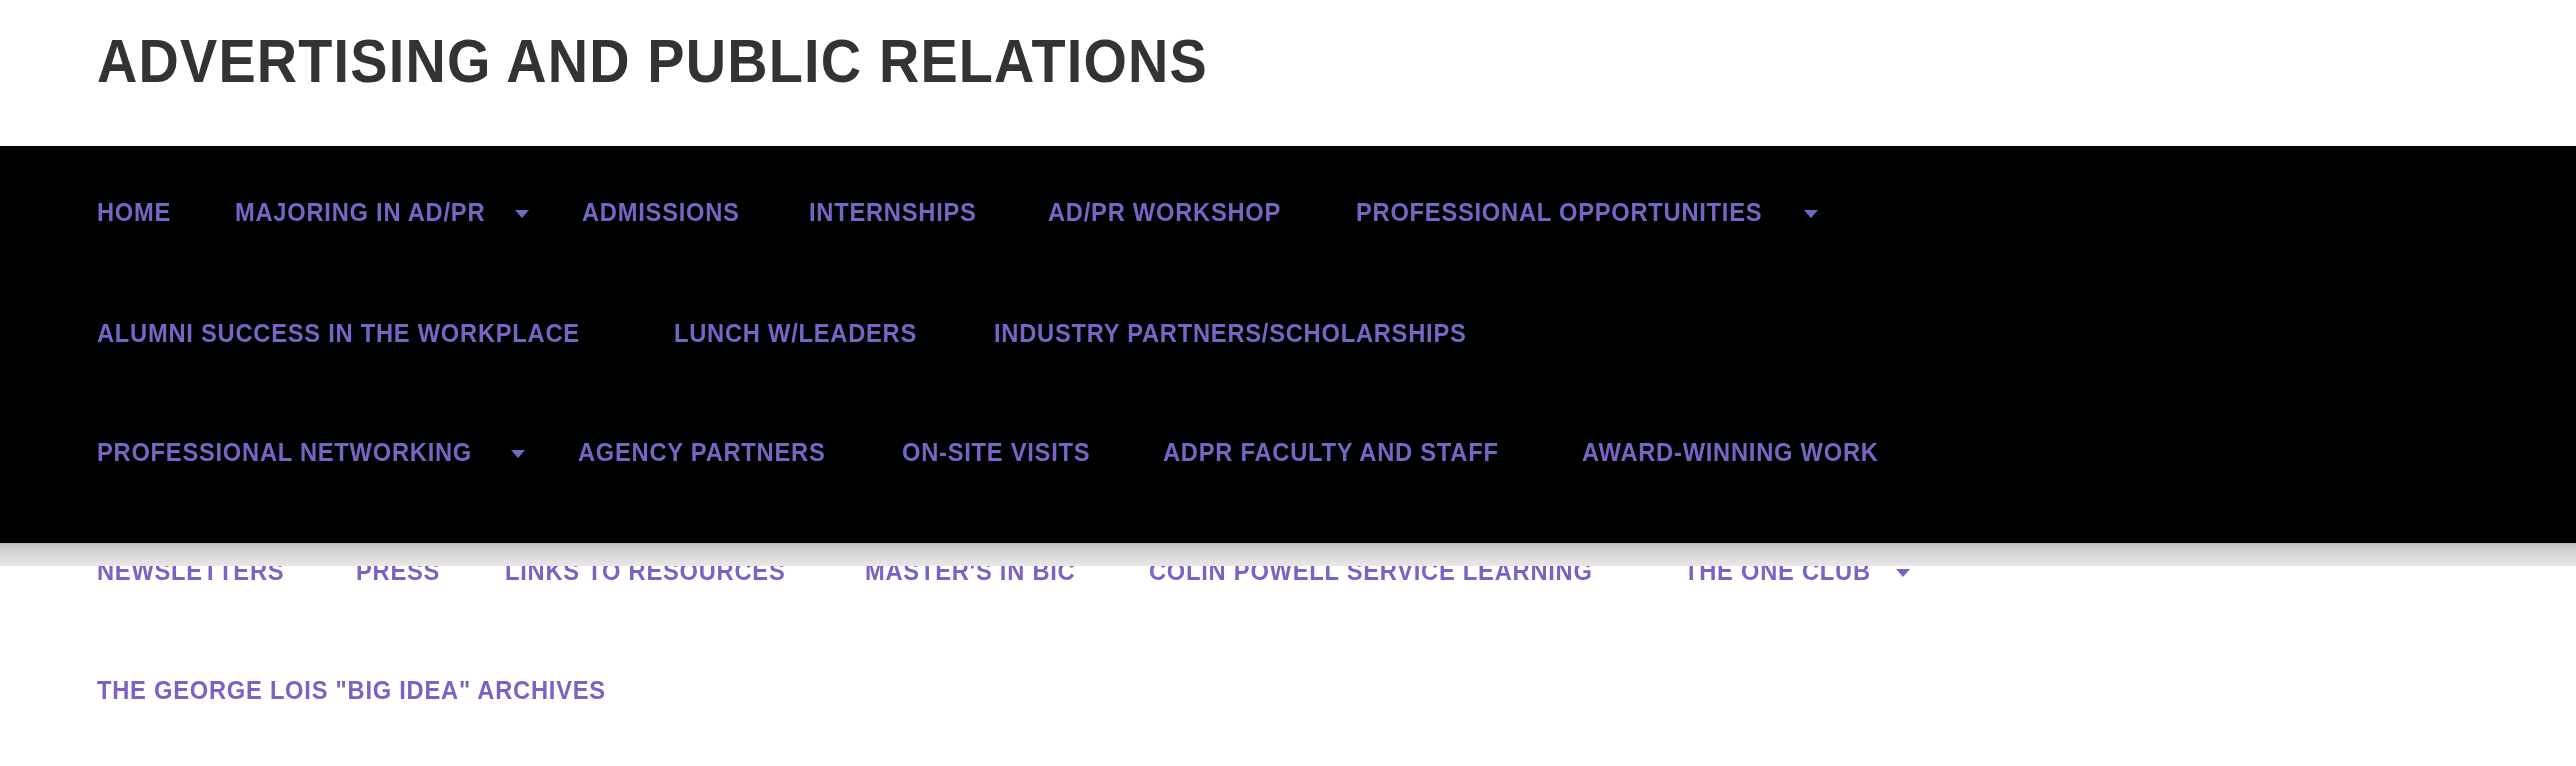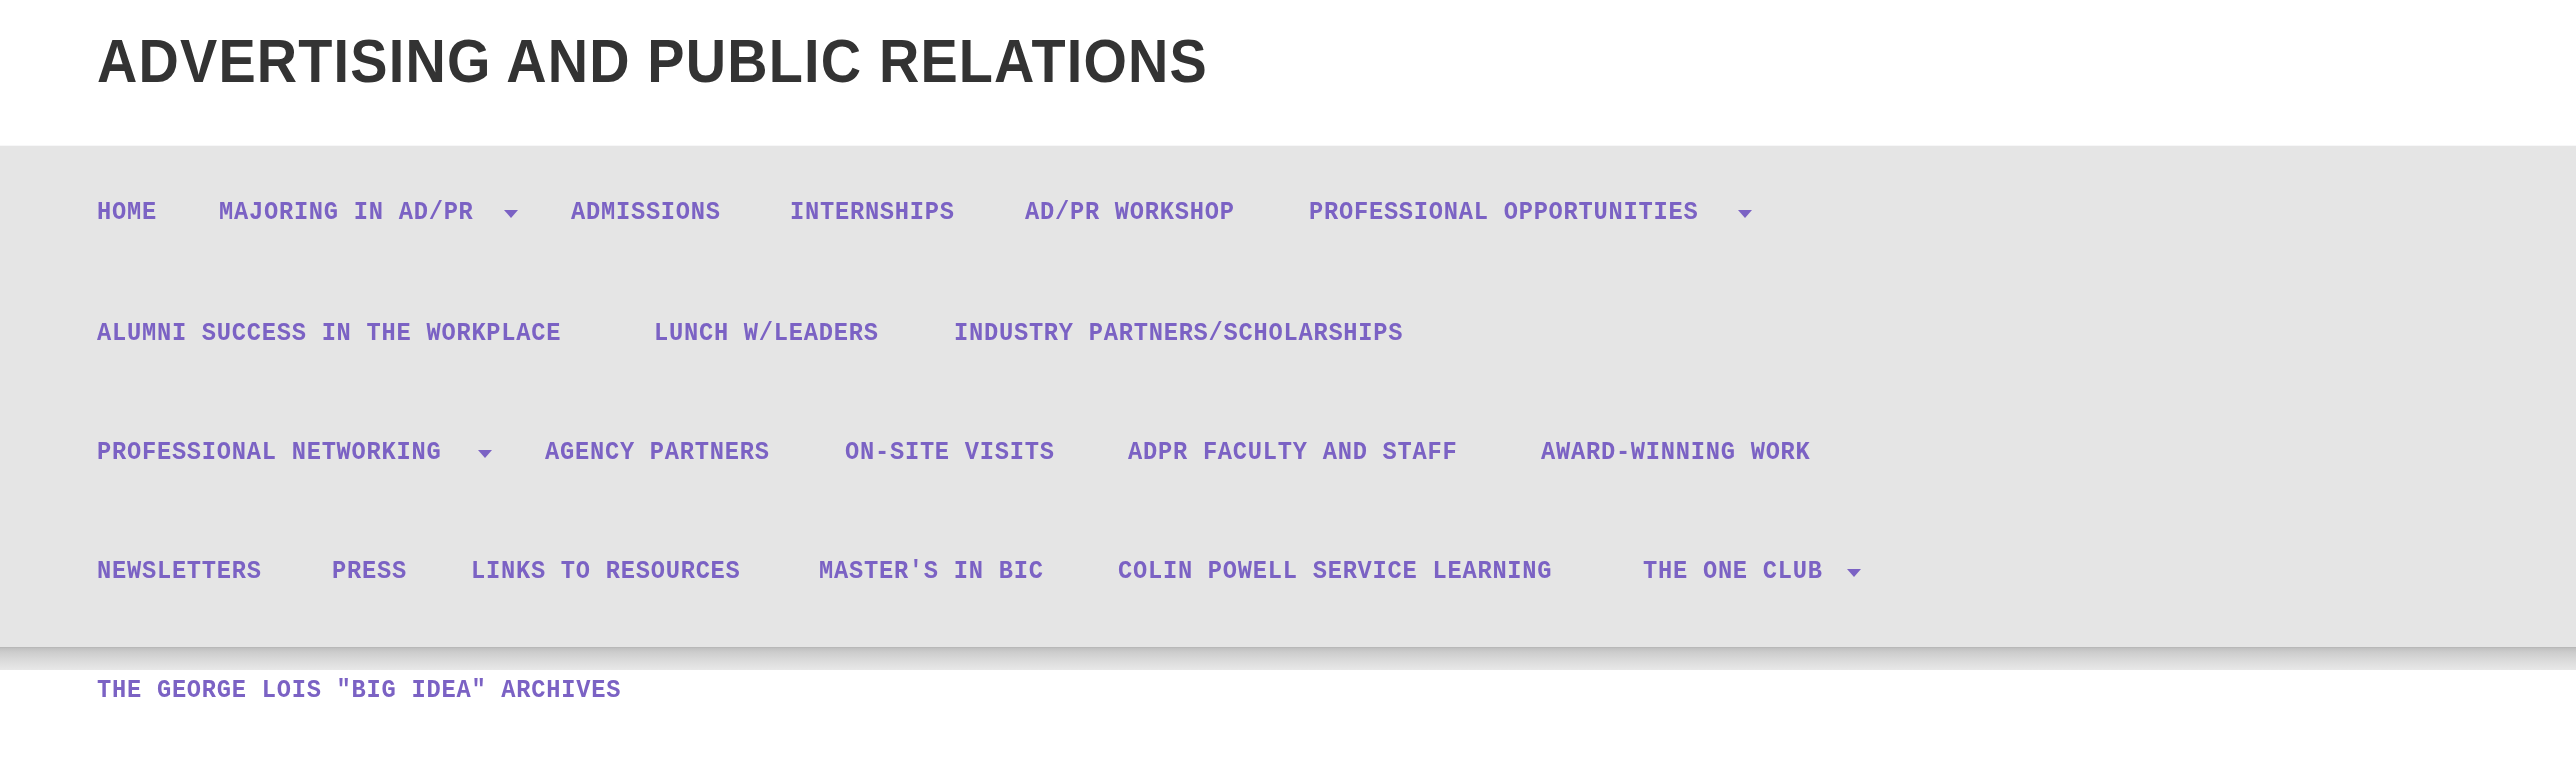--- a/index.html
+++ b/index.html
@@ -13,22 +13,22 @@
 
   body {
     background: #ffffff;
     font-family: "Liberation Sans", sans-serif;
     -webkit-font-smoothing: antialiased;
   }
 
   #page {
     position: relative;
     width: 2576px;
-    height: 670px;
-    background: #e5e5e5;
+    height: 566px;
+    background: #000000;
   }
 
   
   .site-header {
     position: absolute;
     left: 0;
     top: 0;
     width: 2576px;
     height: 146px;
     background: #ffffff;
@@ -69,21 +69,21 @@
   }
 
   .nav-row:nth-child(1) { height: 121px; }
 
   .nav-item {
     display: inline-flex;
     align-items: center;
     margin-right: 58px;
     text-decoration: none;
     color: #7b62c4;
-    font-family: Liberation Mono, monospace;
+    font-family: Liberation Sans, sans-serif;
     font-size: 25.5px;
     font-weight: 700;
     letter-spacing: 0.8px;
     line-height: 1;
     padding-top: 54px;
     cursor: pointer;
   }
 
   .nav-item .label {
     display: inline-block;

